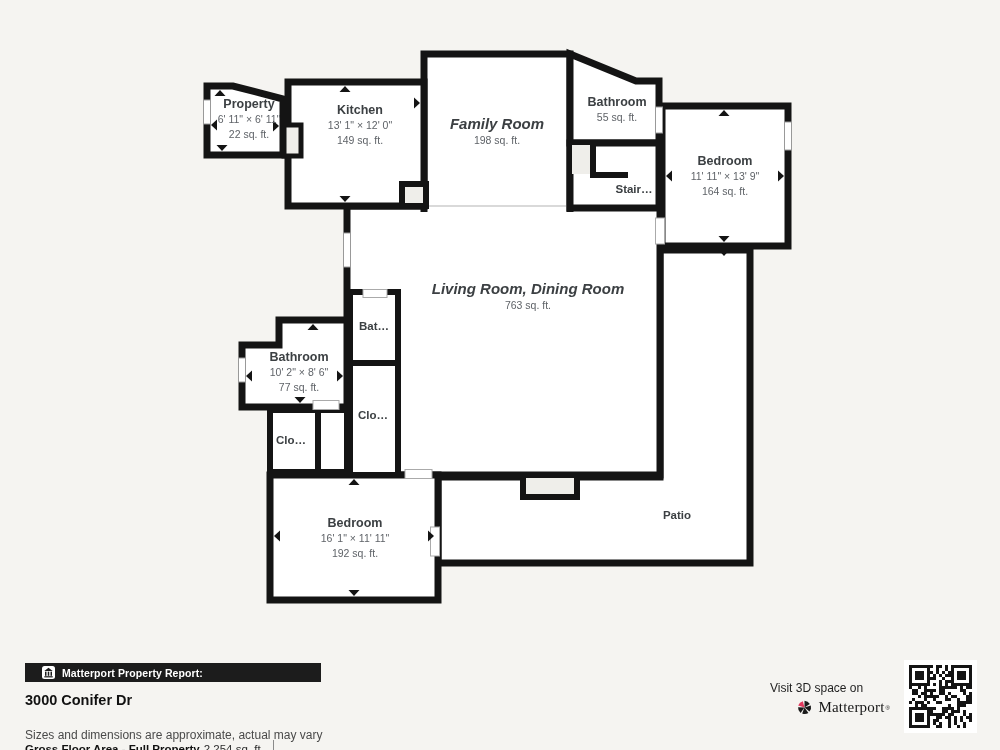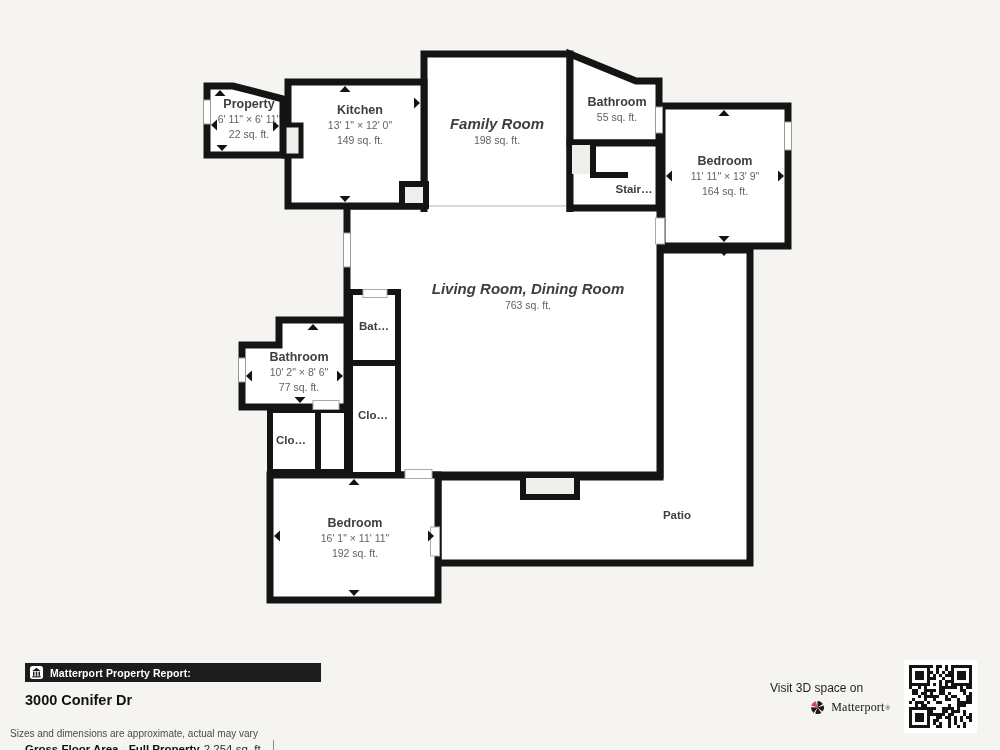--- a/index.html
+++ b/index.html
@@ -13,36 +13,36 @@
     position:absolute;transform:translate(-50%,-50%);
     text-align:center;white-space:nowrap;pointer-events:none;
   }
   .rt{font-weight:700;font-size:12.5px;color:#3c4043;line-height:1.2;}
   .rt-lg{font-size:15px;font-style:italic;}
   .rt-sm{font-size:11.5px;}
   .rs{font-size:10.5px;color:#5f6368;line-height:1.32;margin-top:1px;}
   
   .report-bar{
     position:absolute;left:25px;top:663px;width:296px;height:19px;
-    background:#1c1c1c;display:flex;align-items:center;padding-left:5px;box-sizing:border-box;
+    background:#1c1c1c;display:flex;align-items:center;padding-left:17px;box-sizing:border-box;
   }
   .report-icon{width:13px;height:13px;display:inline-flex;flex:0 0 auto;}
   .report-text{color:#ffffff;font-weight:700;font-size:10.5px;margin-left:7px;letter-spacing:.1px;}
   .address{position:absolute;left:25px;top:692px;font-size:14.5px;font-weight:700;color:#111;}
   .area-row{position:absolute;left:25px;top:708px;display:flex;align-items:center;margin-top:32px;}
   .area-label{font-size:11.5px;font-weight:700;color:#111;}
   .area-value{font-size:11.5px;color:#2d2d2d;margin-left:4px;}
   .area-divider{width:1px;height:18px;background:#8a8a8a;margin-left:9px;}
-  .disclaimer{position:absolute;left:10px;top:728px;font-size:10px;color:#4a4a4a;text-align:center;}
+  .disclaimer{position:absolute;left:25px;top:728px;font-size:12px;color:#4a4a4a;text-align:center;}
   
   .cta{position:absolute;left:770px;top:681px;width:120px;}
   .cta-line{font-size:12px;color:#1f1f1f;}
   .cta-brand-row{margin-top:4px;display:flex;align-items:center;justify-content:flex-end;}
   .brand-mark{width:17px;height:17px;display:inline-flex;margin-right:5px;}
-  .brand-word{font-family:"Liberation Serif", serif;font-size:12px;color:#161616;letter-spacing:.2px;}
+  .brand-word{font-family:"Liberation Serif", serif;font-size:15px;color:#161616;letter-spacing:.2px;}
   .brand-tm{font-size:6px;color:#161616;vertical-align:super;margin-left:1px;}
   .qr{position:absolute;left:904px;top:660px;width:73px;height:73px;background:#ffffff;
       display:flex;align-items:center;justify-content:center;}
 </style>
 </head>
 <body>
 
 <svg id="plan" width="1000" height="750" viewBox="0 0 1000 750">
 
   <g fill="#ffffff" stroke="#141414" stroke-width="7" stroke-linejoin="miter">

